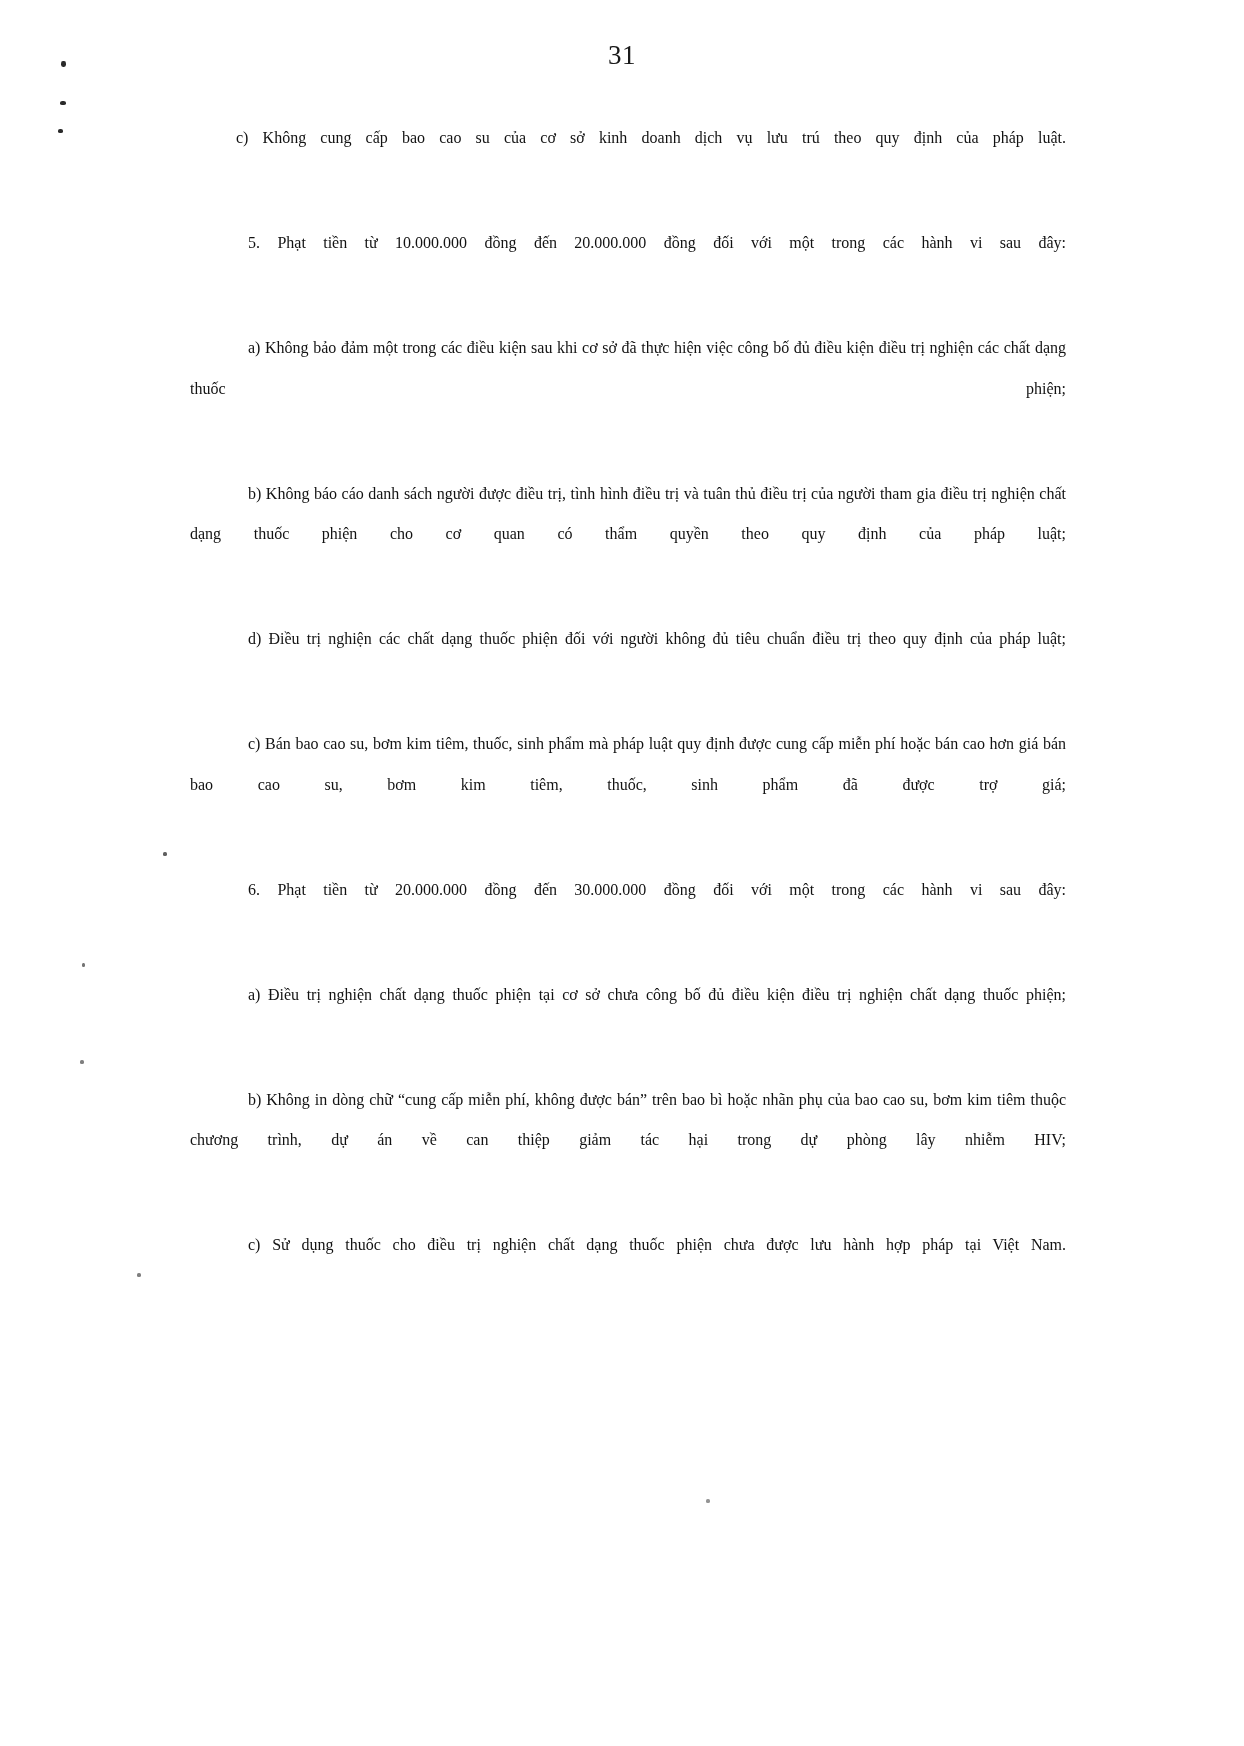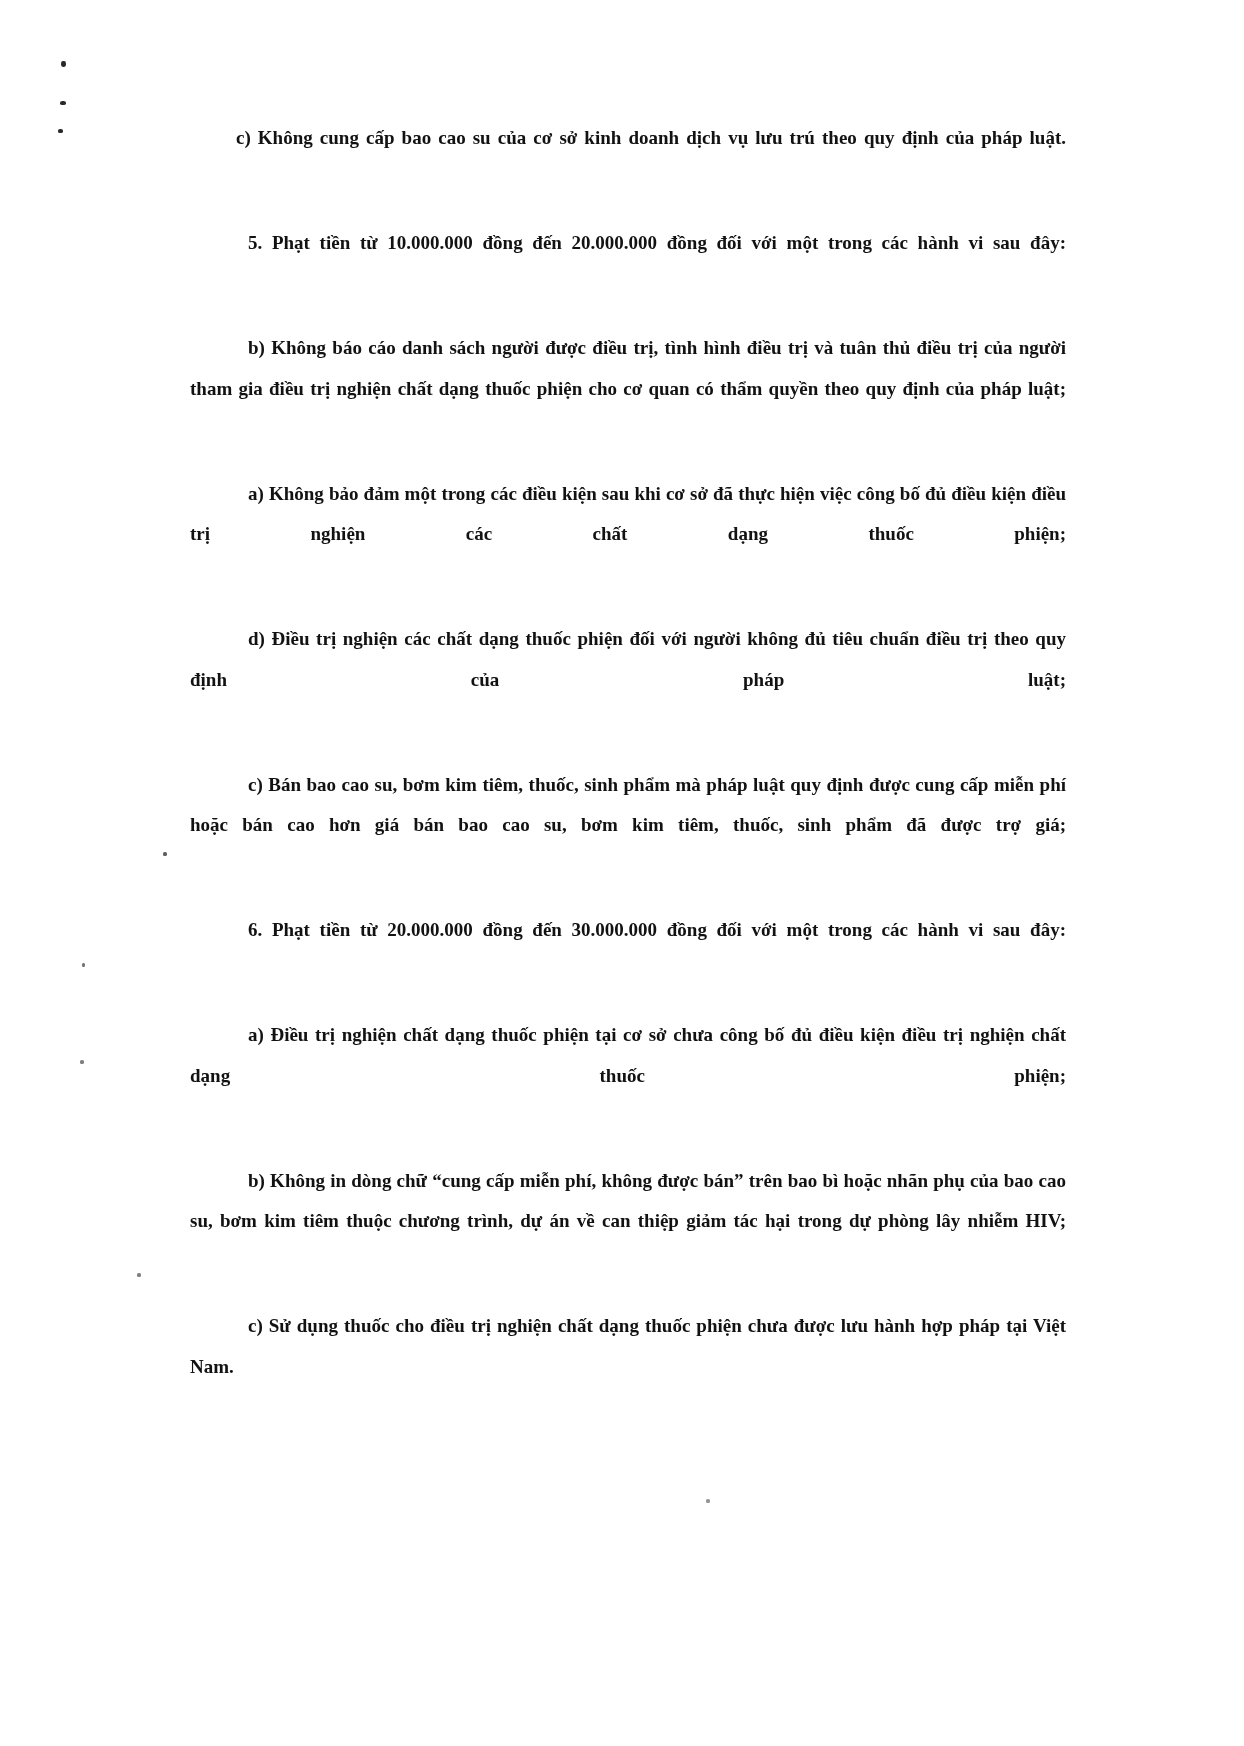--- a/index.html
+++ b/index.html
@@ -45,25 +45,24 @@
     position: absolute;
     left: 178px;
     top: 118px;
     width: 888px;
   }
   p.para {
     margin: 0 0 0 0;
     padding: 0;
     text-align: justify;
     text-justify: inter-word;
-    font-size: 19px;
+    font-size: 16px;
     line-height: 40.5px;
     text-indent: 58px;
     color: #121212;
-    font-weight: bold;
     -webkit-font-smoothing: antialiased;
   }
   p.para + p.para {
     margin-top: 24px;
     margin-left: 12px;
   }
   p.para:last-child {
     text-align: justify;
   }
   
@@ -71,35 +70,36 @@
     content: "";
     display: inline-block;
     width: 100%;
   }
 </style>
 </head>
 <body>
 
 <div class="page">
 
+  <div class="page-number">31</div>
 
   <span class="speck speck-a"></span>
   <span class="speck speck-b"></span>
   <span class="speck speck-c"></span>
   <span class="speck speck-d"></span>
   <span class="speck speck-e"></span>
   <span class="speck speck-f"></span>
   <span class="speck speck-g"></span>
   <span class="speck speck-h"></span>
 
   <div class="body-text">
     <p class="para">c) Không cung cấp bao cao su của cơ sở kinh doanh dịch vụ lưu trú theo quy định của pháp luật.</p>
     <p class="para">5. Phạt tiền từ 10.000.000 đồng đến 20.000.000 đồng đối với một trong các hành vi sau đây:</p>
+    <p class="para">a) Không bảo đảm một trong các điều kiện sau khi cơ sở đã thực hiện việc công bố đủ điều kiện điều trị nghiện các chất dạng thuốc phiện;</p>
     <p class="para">b) Không báo cáo danh sách người được điều trị, tình hình điều trị và tuân thủ điều trị của người tham gia điều trị nghiện chất dạng thuốc phiện cho cơ quan có thẩm quyền theo quy định của pháp luật;</p>
-    <p class="para">a) Không bảo đảm một trong các điều kiện sau khi cơ sở đã thực hiện việc công bố đủ điều kiện điều trị nghiện các chất dạng thuốc phiện;</p>
     <p class="para">d) Điều trị nghiện các chất dạng thuốc phiện đối với người không đủ tiêu chuẩn điều trị theo quy định của pháp luật;</p>
     <p class="para">c) Bán bao cao su, bơm kim tiêm, thuốc, sinh phẩm mà pháp luật quy định được cung cấp miễn phí hoặc bán cao hơn giá bán bao cao su, bơm kim tiêm, thuốc, sinh phẩm đã được trợ giá;</p>
     <p class="para">6. Phạt tiền từ 20.000.000 đồng đến 30.000.000 đồng đối với một trong các hành vi sau đây:</p>
     <p class="para">a) Điều trị nghiện chất dạng thuốc phiện tại cơ sở chưa công bố đủ điều kiện điều trị nghiện chất dạng thuốc phiện;</p>
     <p class="para">b) Không in dòng chữ “cung cấp miễn phí, không được bán” trên bao bì hoặc nhãn phụ của bao cao su, bơm kim tiêm thuộc chương trình, dự án về can thiệp giảm tác hại trong dự phòng lây nhiễm HIV;</p>
     <p class="para">c) Sử dụng thuốc cho điều trị nghiện chất dạng thuốc phiện chưa được lưu hành hợp pháp tại Việt Nam.</p>
 
   </div>
 
 </div>

